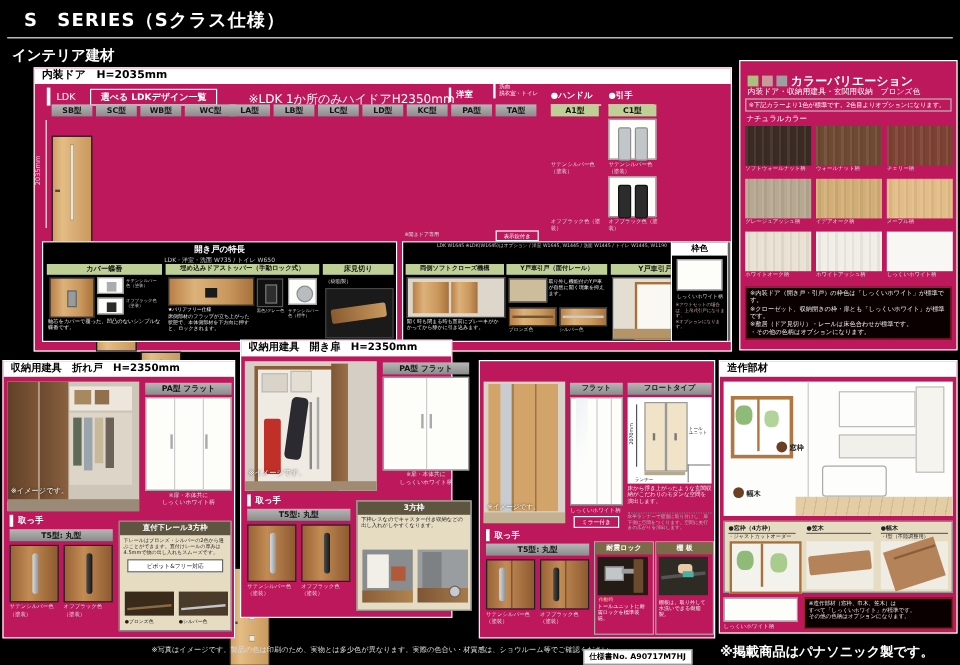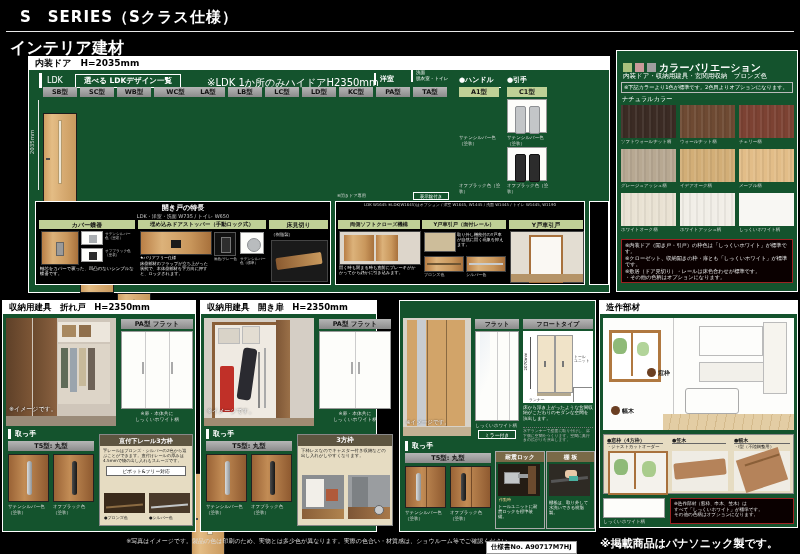--- a/index.html
+++ b/index.html
@@ -2,21 +2,21 @@
 <html><head>
 <meta charset="utf-8">
 <style>
   html,body{margin:0;padding:0;}
   body{width:800px;height:554px;background:#000;position:relative;overflow:hidden;
        font-family:"DejaVu Sans","Liberation Sans",sans-serif;color:#fff;}
   .abs{position:absolute;}
   .b{font-weight:bold;}
   .pre{white-space:pre-line;}
   .tc{text-align:center;}
-  .panel{position:absolute;border:1px solid #fff;background:#14532d;box-sizing:border-box;}
+  .panel{position:absolute;border:1px solid #fff;background:#be185d;box-sizing:border-box;}
   .strip{background:#fff;color:#000;font-weight:bold;font-size:9px;line-height:13px;height:13px;padding-left:6px;overflow:hidden;}
   .grayhead{background:linear-gradient(#b6b6b6,#8b8b8b);color:#141414;font-weight:bold;text-align:center;overflow:hidden;}
   .greenhead{background:#bfd096;color:#141414;font-weight:bold;text-align:center;overflow:hidden;}
   .tanhead{background:#5d5540;color:#fff;font-weight:bold;text-align:center;overflow:hidden;}
   .whitebox{background:#fdfdfa;border:1px solid #999;box-sizing:border-box;}
   .featbox{position:absolute;border:1px solid #fff;background:#000;box-sizing:border-box;}
   .rednote{border:1px solid #9c2222;background:#0a0000;color:#eee;box-sizing:border-box;}
   .door{position:relative;background:linear-gradient(90deg,#cf9f63,#e4bd85 25%,#d9ad74 55%,#c99a5e);border:1px solid #1c1c1c;box-sizing:border-box;}
   .glass{position:absolute;background:#efe9da;opacity:.95;border:1px solid #b59a6c;box-sizing:border-box;}
   .knob{position:absolute;top:50%;width:4px;height:2px;background:#4a4a4a;}
@@ -37,21 +37,21 @@
   .sq{display:inline-block;width:9px;height:9px;margin-right:3px;vertical-align:middle;}
   .beigebox{background:#e6dcc2;color:#222;box-sizing:border-box;position:absolute;}
   .badgebox{background:#fff;color:#111;border:1px solid #666;text-align:center;box-sizing:border-box;}
   .linewhite{background:#e8e8e8;}
 </style>
 </head>
 <body>
 
 <div class="abs b" style="left:20px;top:8px;font-size:15px;letter-spacing:1px;">S　SERIES（Sクラス仕様）</div>
 <div class="abs linewhite" style="left:6px;top:31px;width:788px;height:1px;"></div>
-<div class="abs b" style="left:10px;top:38px;font-size:16px;">インテリア建材</div>
+<div class="abs b" style="left:10px;top:38px;font-size:12px;">インテリア建材</div>
 
 <div class="panel" style="left:28px;top:56px;width:582px;height:237px;">
   <div class="strip">内装ドア　H=2035mm</div>
 
   <div class="abs" style="left:10px;top:16px;border-left:3px solid #fff;padding:3px 0 3px 5px;font-size:8px;">
     <span>LDK</span>
   </div>
   <div class="abs b" style="left:46px;top:17px;border:1px solid #fff;padding:1px 8px;font-size:7.5px;">選べる LDKデザイン一覧</div>
   <div class="abs" style="left:178px;top:19px;font-size:10px;">※LDK 1か所のみハイドアH2350mm</div>
 
@@ -193,20 +193,27 @@
     <div class="abs" style="left:130px;top:70px;font-size:4px;color:#ccc;">シルバー色</div>
 
     <div class="abs greenhead" style="left:173px;top:18px;width:74px;height:9px;font-size:6px;line-height:9px;">Y戸車引戸</div>
     <div class="abs" style="left:174px;top:29px;width:72px;height:50px;background:#e3ddd2;border:1px solid #444;">
       <div class="abs" style="left:18px;top:3px;width:30px;height:44px;background:#faf8f3;border:2px solid #a8713c;"></div>
       <div class="abs" style="left:0;bottom:0;width:72px;height:8px;background:#b59468;"></div>
     </div>
   </div>
 
   <div class="featbox" style="left:560px;top:144px;width:20px;height:84px;"></div>
+  <div class="featbox" style="left:530px;top:144px;width:48px;height:84px;">
+    <div class="tc b" style="background:#fff;color:#000;font-size:7px;height:11px;line-height:11px;">枠色</div>
+    <div class="abs whitebox" style="left:4px;top:14px;width:38px;height:26px;"></div>
+    <div class="abs" style="left:4px;top:42px;font-size:4.2px;color:#ddd;">しっくいホワイト柄</div>
+    <div class="abs pre" style="left:3px;top:50px;width:42px;font-size:3.7px;line-height:4.6px;color:#d9b2b2;">※アウトセットの場合は、上吊式引戸になります。
+※オプションになります。</div>
+  </div>
 </div>
 
 <div class="panel" style="left:616px;top:50px;width:182px;height:242px;">
   <div class="abs" style="left:6px;top:6px;">
     <span class="sq" style="background-color: rgb(169, 193, 125);"></span><span class="sq" style="background-color: rgb(201, 154, 154);"></span><span class="sq" style="background-color: rgb(159, 159, 159);"></span><span class="b" style="font-size:10px;vertical-align:middle;">カラーバリエーション</span>
   </div>
   <div class="abs" style="left:6px;top:21px;font-size:6.5px;">内装ドア・収納用建具・玄関用収納　ブロンズ色</div>
   <div class="abs" style="left:4px;top:31px;width:172px;border:1px solid #bbb;font-size:5.2px;padding:1px 2px;box-sizing:border-box;">※下記カラーより1色が標準です。2色目よりオプションになります。</div>
   <div class="abs" style="left:5px;top:44px;font-size:6.2px;">ナチュラルカラー</div>
 
@@ -284,21 +291,21 @@
         <div class="abs" style="left:2px;top:12px;width:37px;height:2px;background:#8a6a42;transform:rotate(-5deg);"></div>
       </div>
     <div class="abs" style="left:49px;top:58px;width:41px;height:20px;background:#4a3a2a;">
         <div class="abs" style="left:2px;top:12px;width:37px;height:2px;background:#c3c6c8;transform:rotate(-5deg);"></div>
       </div>
     <div class="abs" style="left:4px;top:80px;font-size:4px;color:#1c1c1c;">●ブロンズ色</div>
     <div class="abs" style="left:49px;top:80px;font-size:4px;color:#1c1c1c;">●シルバー色</div>
   </div>
 </div>
 
-<div class="panel" style="left:200px;top:300px;width:177px;height:232px;">
+<div class="panel" style="left:200px;top:283px;width:177px;height:232px;">
   <div class="strip" style="font-size:8.5px;">収納用建具　開き扉　H=2350mm</div>
   <div class="abs" style="left:3px;top:17px;width:110px;height:108px;background:#d5cec5;overflow:hidden;">
     <div class="abs" style="left:8px;top:4px;width:64px;height:98px;background:#efeae2;border:3px solid #8a5f38;"></div>
     <div class="abs" style="left:72px;top:2px;width:14px;height:102px;background:linear-gradient(90deg,#7d5636,#9a7048);"></div>
     <div class="abs" style="left:14px;top:10px;width:20px;height:14px;background:#d9d3c8;border:1px solid #bbb;"></div>
     <div class="abs" style="left:38px;top:8px;width:16px;height:16px;background:#e3ddd2;border:1px solid #bbb;"></div>
     <div class="abs" style="left:36px;top:30px;width:14px;height:52px;background:#2a2a30;transform:rotate(8deg);border-radius:4px;"></div>
     <div class="abs" style="left:16px;top:48px;width:14px;height:46px;background:#c03028;border-radius:2px;"></div>
     <div class="abs" style="left:54px;top:34px;width:2px;height:56px;background:#888;"></div>
     <div class="abs" style="left:60px;top:30px;width:2px;height:60px;background:#aaa;"></div>

